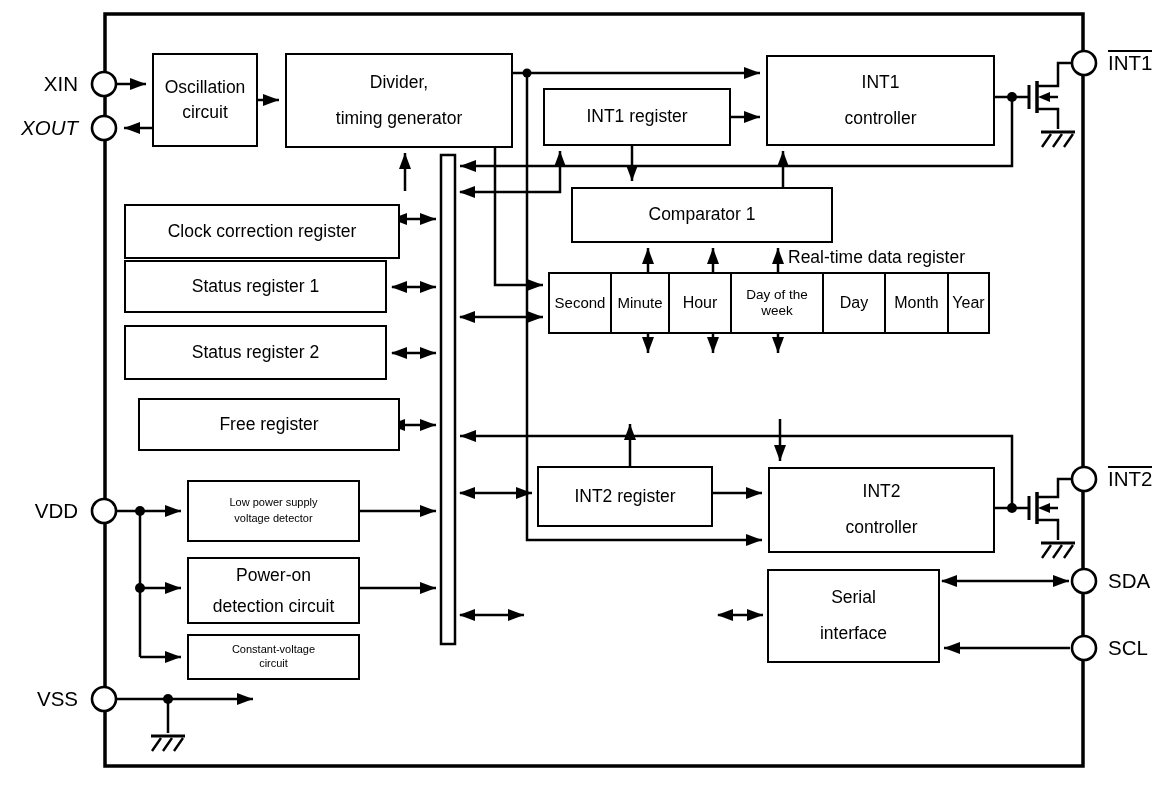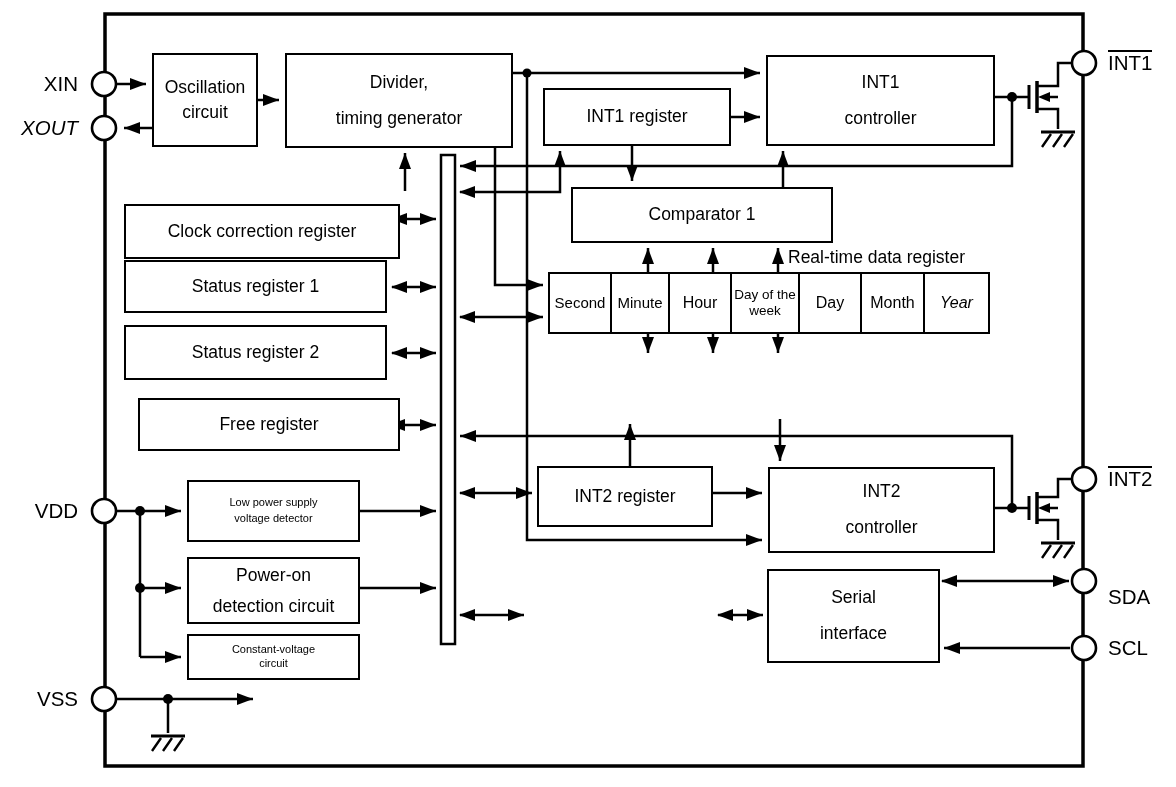--- a/index.html
+++ b/index.html
@@ -189,28 +189,28 @@
   <div class="block small tight" style="left:187px; top:634px; width:173px; height:46px;">Constant-voltage
 circuit</div>
   <div class="block spread" style="left:767px; top:569px; width:173px; height:94px;">Serial
 interface</div>
 
   <div class="rtc-title" style="left:788px; top:247px;">Real-time data register</div>
   <div class="rtc" style="left:548px; top:272px; width:442px; height:62px;">
     <div class="rtc-cell narrow" style="width:62px;">Second</div>
     <div class="rtc-cell narrow" style="width:58px;">Minute</div>
     <div class="rtc-cell" style="width:62px;">Hour</div>
-    <div class="rtc-cell tiny" style="width:68px;">Day of the week</div>
+    <div class="rtc-cell tiny" style="width:92px;">Day of the week</div>
     <div class="rtc-cell" style="width:62px;">Day</div>
     <div class="rtc-cell" style="width:63px;">Month</div>
-    <div class="rtc-cell" style="flex:1;font-style:italic;">Year</div>
+    <div class="rtc-cell" style="flex:1;">Year</div>
   </div>
 
   <div class="pin-label right" style="left:20px; top:72px; width:58px;">XIN</div>
   <div class="pin-label right" style="left:14px; top:116px; width:64px;font-style:italic;">XOUT</div>
   <div class="pin-label right" style="left:20px; top:499px; width:58px;">VDD</div>
   <div class="pin-label right" style="left:20px; top:687px; width:58px;">VSS</div>
   <div class="pin-label" style="left:1108px; top:50px;"><span class="ov">INT1</span></div>
   <div class="pin-label" style="left:1108px; top:466px;"><span class="ov">INT2</span></div>
-  <div class="pin-label" style="left:1108px; top:569px;margin-top:16px;">SDA</div>
+  <div class="pin-label" style="left:1108px; top:569px;">SDA</div>
   <div class="pin-label" style="left:1108px; top:636px;">SCL</div>
 
 </div>
 
 </body></html>

